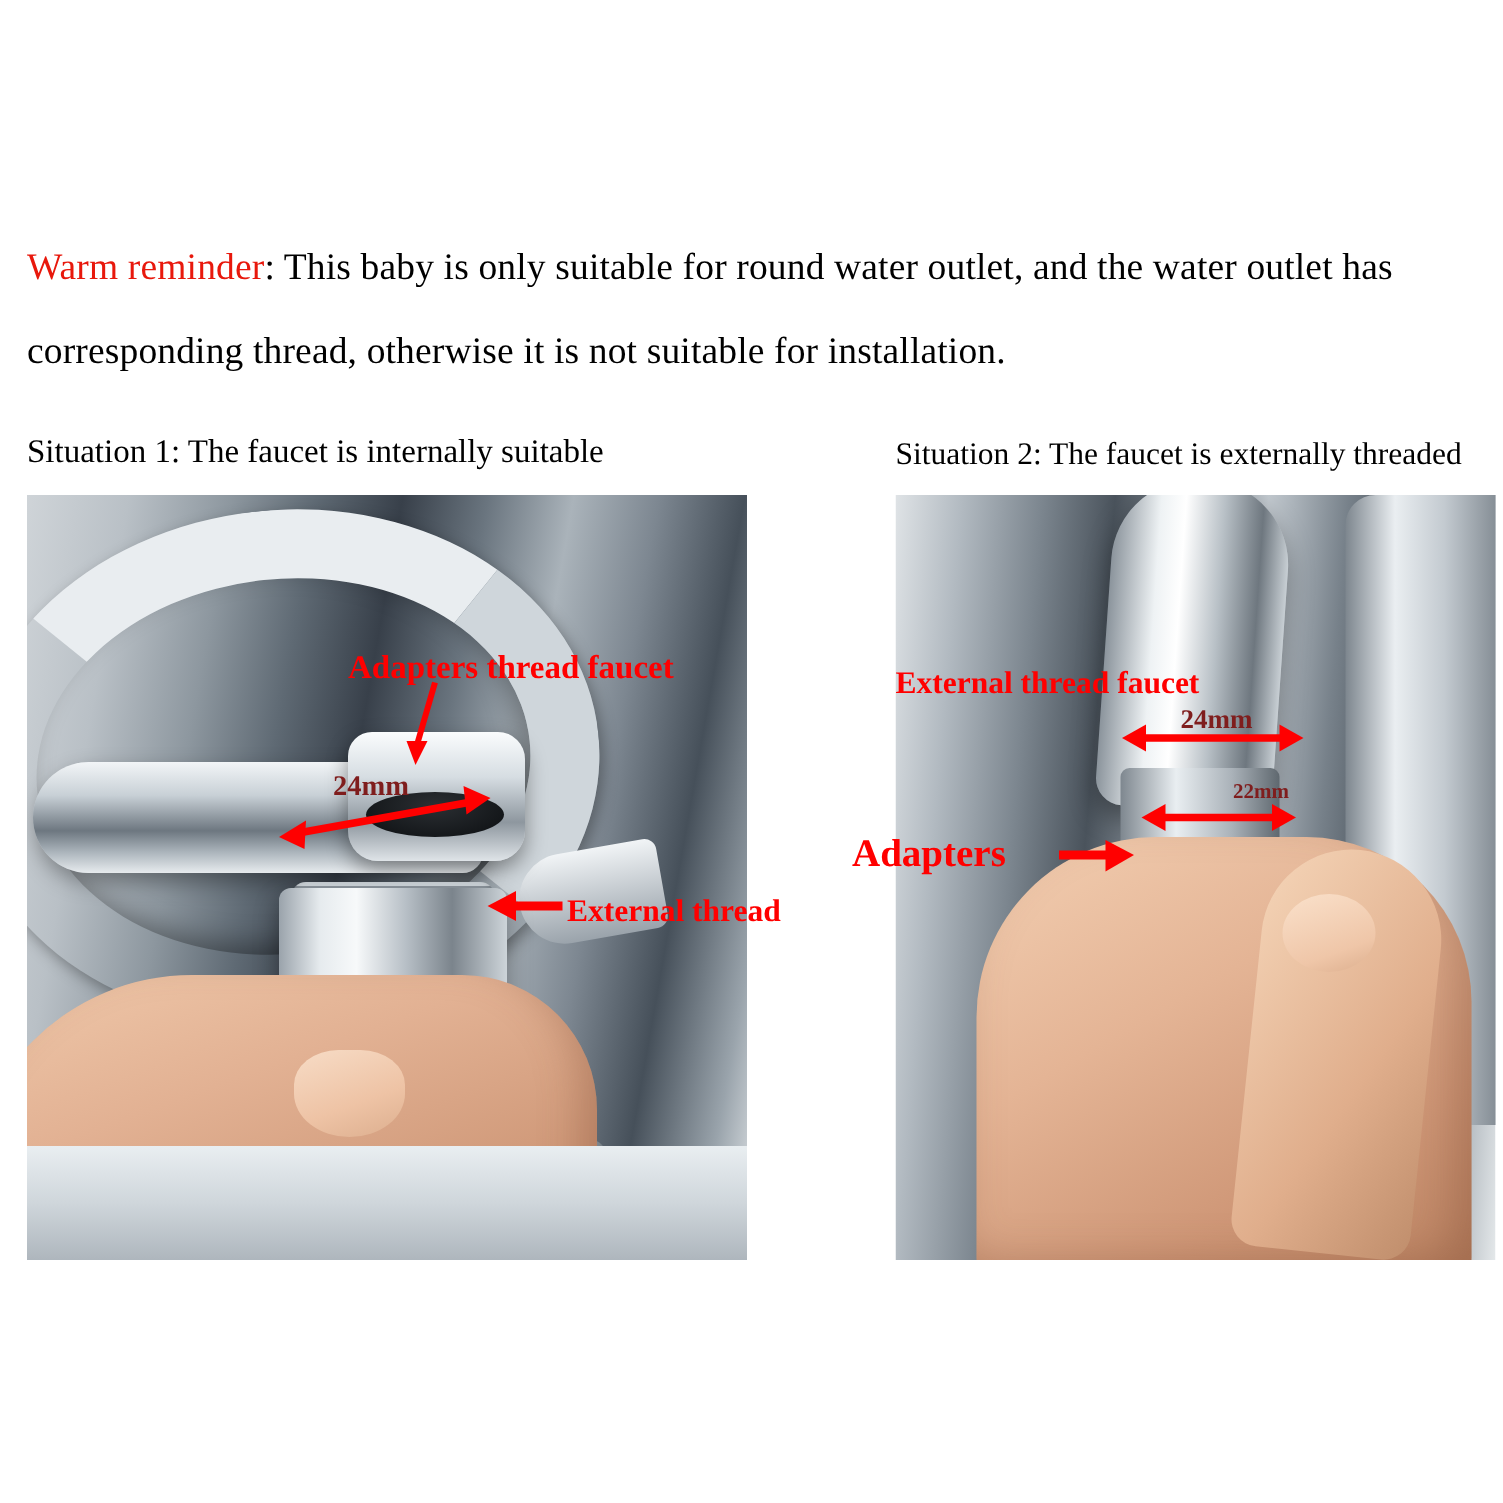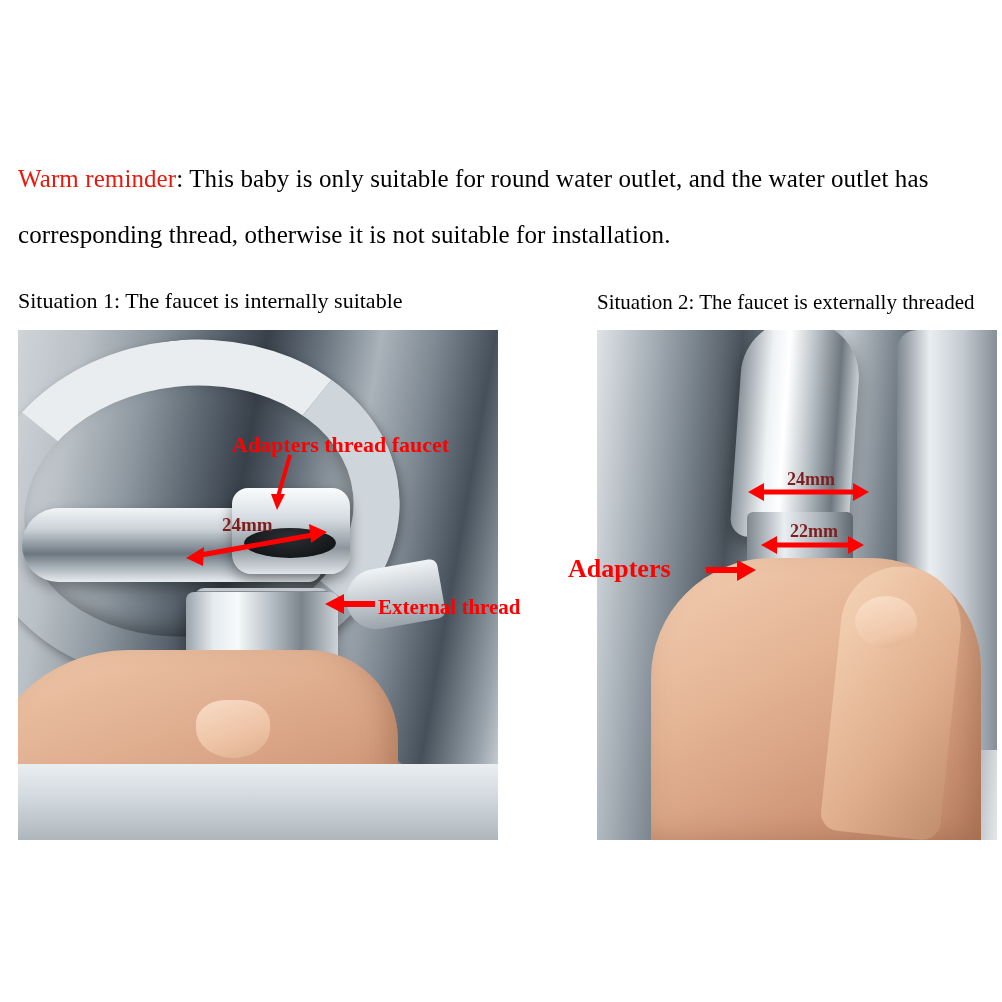--- a/index.html
+++ b/index.html
@@ -254,21 +254,21 @@
   }
   .anno-red { color: #ff0000; }
   .anno-green { color: #7f1d1d; }
 
   .a1-internal { left: 232px; top: 432px; font-size: 22px; }
   .a1-external { left: 378px; top: 595px; font-size: 21px; }
   .a1-24mm   { left: 222px; top: 514px; font-size: 19px; }
 
   .a2-external-thread { left: 597px; top: 443px; font-size: 21px; }
   .a2-24mm { left: 787px; top: 469px; font-size: 18px; }
-  .a2-22mm { left: 790px; top: 521px; font-size: 18px; }
+  .a2-22mm { left: 822px; top: 521px; font-size: 14px; }
   .a2-adapters { left: 568px; top: 554px; font-size: 26px; }
 
   .arrow-svg { position: absolute; overflow: visible; }
 </style>
 </head>
 <body>
 
 <div class="page">
 
   <p class="reminder"><span class="warn">Warm reminder</span><span>:</span><span> This baby is only suitable for round water outlet, and the water outlet has corresponding thread, otherwise it is not suitable for installation.</span></p>
@@ -316,20 +316,21 @@
     <div class="p2-neck"></div>
     <div class="p2-blue"></div>
     <div class="p2-adapter"></div>
     <div class="p2-cup"></div>
     <div class="p2-cup-in"></div>
     <div class="p2-hand"></div>
     <div class="p2-finger"></div>
     <div class="p2-nail"></div>
   </div>
 
+  <div class="anno anno-red a2-external-thread">External thread faucet</div>
   <div class="anno anno-green a2-24mm">24mm</div>
   <div class="anno anno-green a2-22mm">22mm</div>
   <div class="anno anno-red a2-adapters">Adapters</div>
 
   <svg class="arrow-svg" style="left:0; top:0; width:1002px; height:1002px;">
 
     <line x1="757" y1="492" x2="860" y2="492" stroke="#ff0000" stroke-width="5"></line>
     <polygon points="748,492 764,483 764,501" fill="#ff0000"></polygon>
     <polygon points="869,492 853,483 853,501" fill="#ff0000"></polygon>
 

